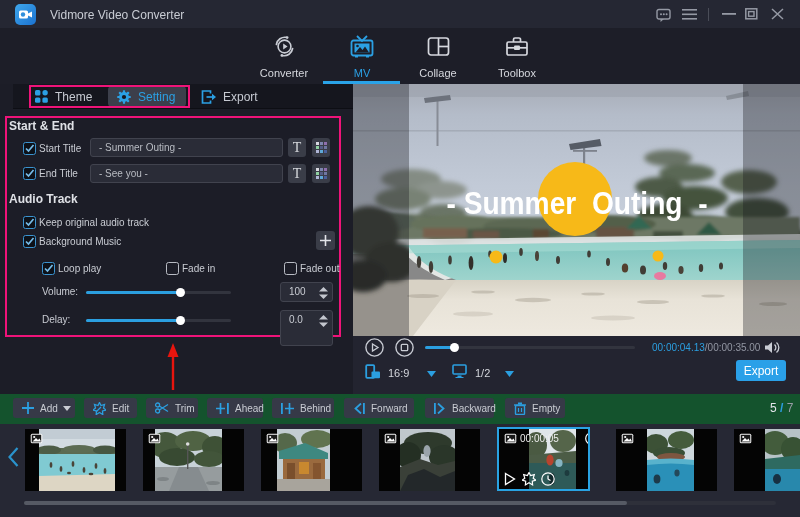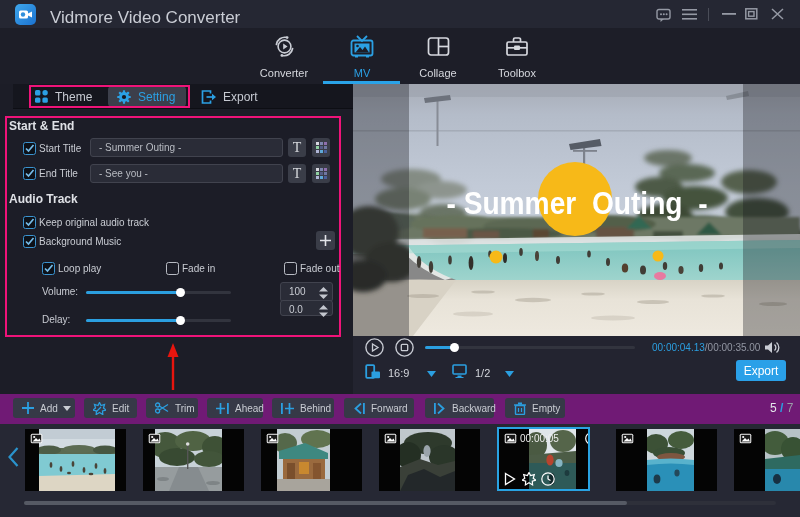--- a/index.html
+++ b/index.html
@@ -5,21 +5,21 @@
   * { margin:0; padding:0; box-sizing:border-box; }
   html,body { width:800px; height:517px; overflow:hidden; background:#1c1d27; }
   body { font-family:"Liberation Sans", sans-serif; }
   #app { position:relative; width:800px; height:517px; }
   .abs { position:absolute; }
 
   
   #titlebar { left:0; top:0; width:800px; height:28px; background:#252733; }
   #appicon { left:15px; top:4px; width:21px; height:21px; border-radius:5px;
     background:linear-gradient(135deg,#3fa7ec,#1b72d0); }
-  #apptitle { left:50px; top:8px; font-size:17px; color:#c9ccd4; }
+  #apptitle { left:50px; top:8px; font-size:12px; color:#c9ccd4; }
   .tb-ic { top:8px; color:#9599a4; }
 
   
   #navbar { left:0; top:28px; width:800px; height:56px; background:#1d1e28; }
   .nav-item { position:absolute; top:7px; width:80px; text-align:center; }
   .nav-label { font-size:11px; color:#d6d8de; margin-top:5px; }
   .nav-label.active { color:#2ba0e4; }
   #mv-underline { left:323px; top:53px; width:77px; height:3px; background:#2aa3e8; }
 
   
@@ -51,21 +51,21 @@
 
   
   #video { left:353px; top:84px; width:447px; height:252px; background:#888; }
 
   
   #controls { left:353px; top:336px; width:447px; height:58px; background:#232430; }
   #exportbtn { position:absolute; left:383px; top:24px; width:50px; height:21px; background:#2aa0e8;
     border-radius:3px; color:#fff; font-size:12px; display:flex; align-items:center; justify-content:center; }
 
   
-  #toolbar { left:0; top:394px; width:800px; height:30px; background:#701a75; }
+  #toolbar { left:0; top:394px; width:800px; height:30px; background:#14532d; }
   .tbtn { position:absolute; top:4px; height:20px; background:#363947; border-radius:3px;
     display:flex; align-items:center; color:#c9ccd3; font-size:10px; gap:6px; padding:0 9px; }
   .tbtn svg { flex:none; }
 
   
   #filmstrip { left:0; top:424px; width:800px; height:93px; background:#262834; }
   .tile { position:absolute; top:5px; width:101px; height:62px; background:#040404; overflow:hidden; }
   .tile svg.photo { position:absolute; top:0; }
   .pic-ic { position:absolute; left:5px; top:4px; }
   #scrollbar-track { position:absolute; left:24px; top:77px; width:752px; height:4px; background:#2e303a; border-radius:2px; }
@@ -286,21 +286,21 @@
       <svg width="9" height="12" viewBox="0 0 9 12" style="position:absolute;right:4px;top:4px">
         <path d="M0 4.5 L9 4.5 L4.5 0 Z" fill="#c3c6ce"></path>
           <path d="M0 7.5 L9 7.5 L4.5 12 Z" fill="#c3c6ce"></path>
       </svg>
     </div>
 
     <div class="lbl" style="left:42px;top:205px">Delay:</div>
     <div class="slider-track" style="left:86px;top:210px;width:145px"></div>
     <div class="slider-fill" style="left:86px;top:210px;width:94px"></div>
     <div class="slider-thumb" style="left:176px;top:207px"></div>
-    <div class="spinbox" style="left:280px;top:191px;width:53px;height:16px">
+    <div class="spinbox" style="left:280px;top:201px;width:53px;height:36px">
       <span style="position:absolute;left:8px;top:3px">0.0</span>
       <svg width="9" height="12" viewBox="0 0 9 12" style="position:absolute;right:4px;top:4px">
         <path d="M0 4.5 L9 4.5 L4.5 0 Z" fill="#c3c6ce"></path>
           <path d="M0 7.5 L9 7.5 L4.5 12 Z" fill="#c3c6ce"></path>
       </svg>
     </div>
   </div>
 
   <svg id="redarrow" class="abs" width="20" height="48" viewBox="0 0 20 48">
     <line x1="10" y1="10" x2="10" y2="47" stroke="#e8150e" stroke-width="2.4"></line>

